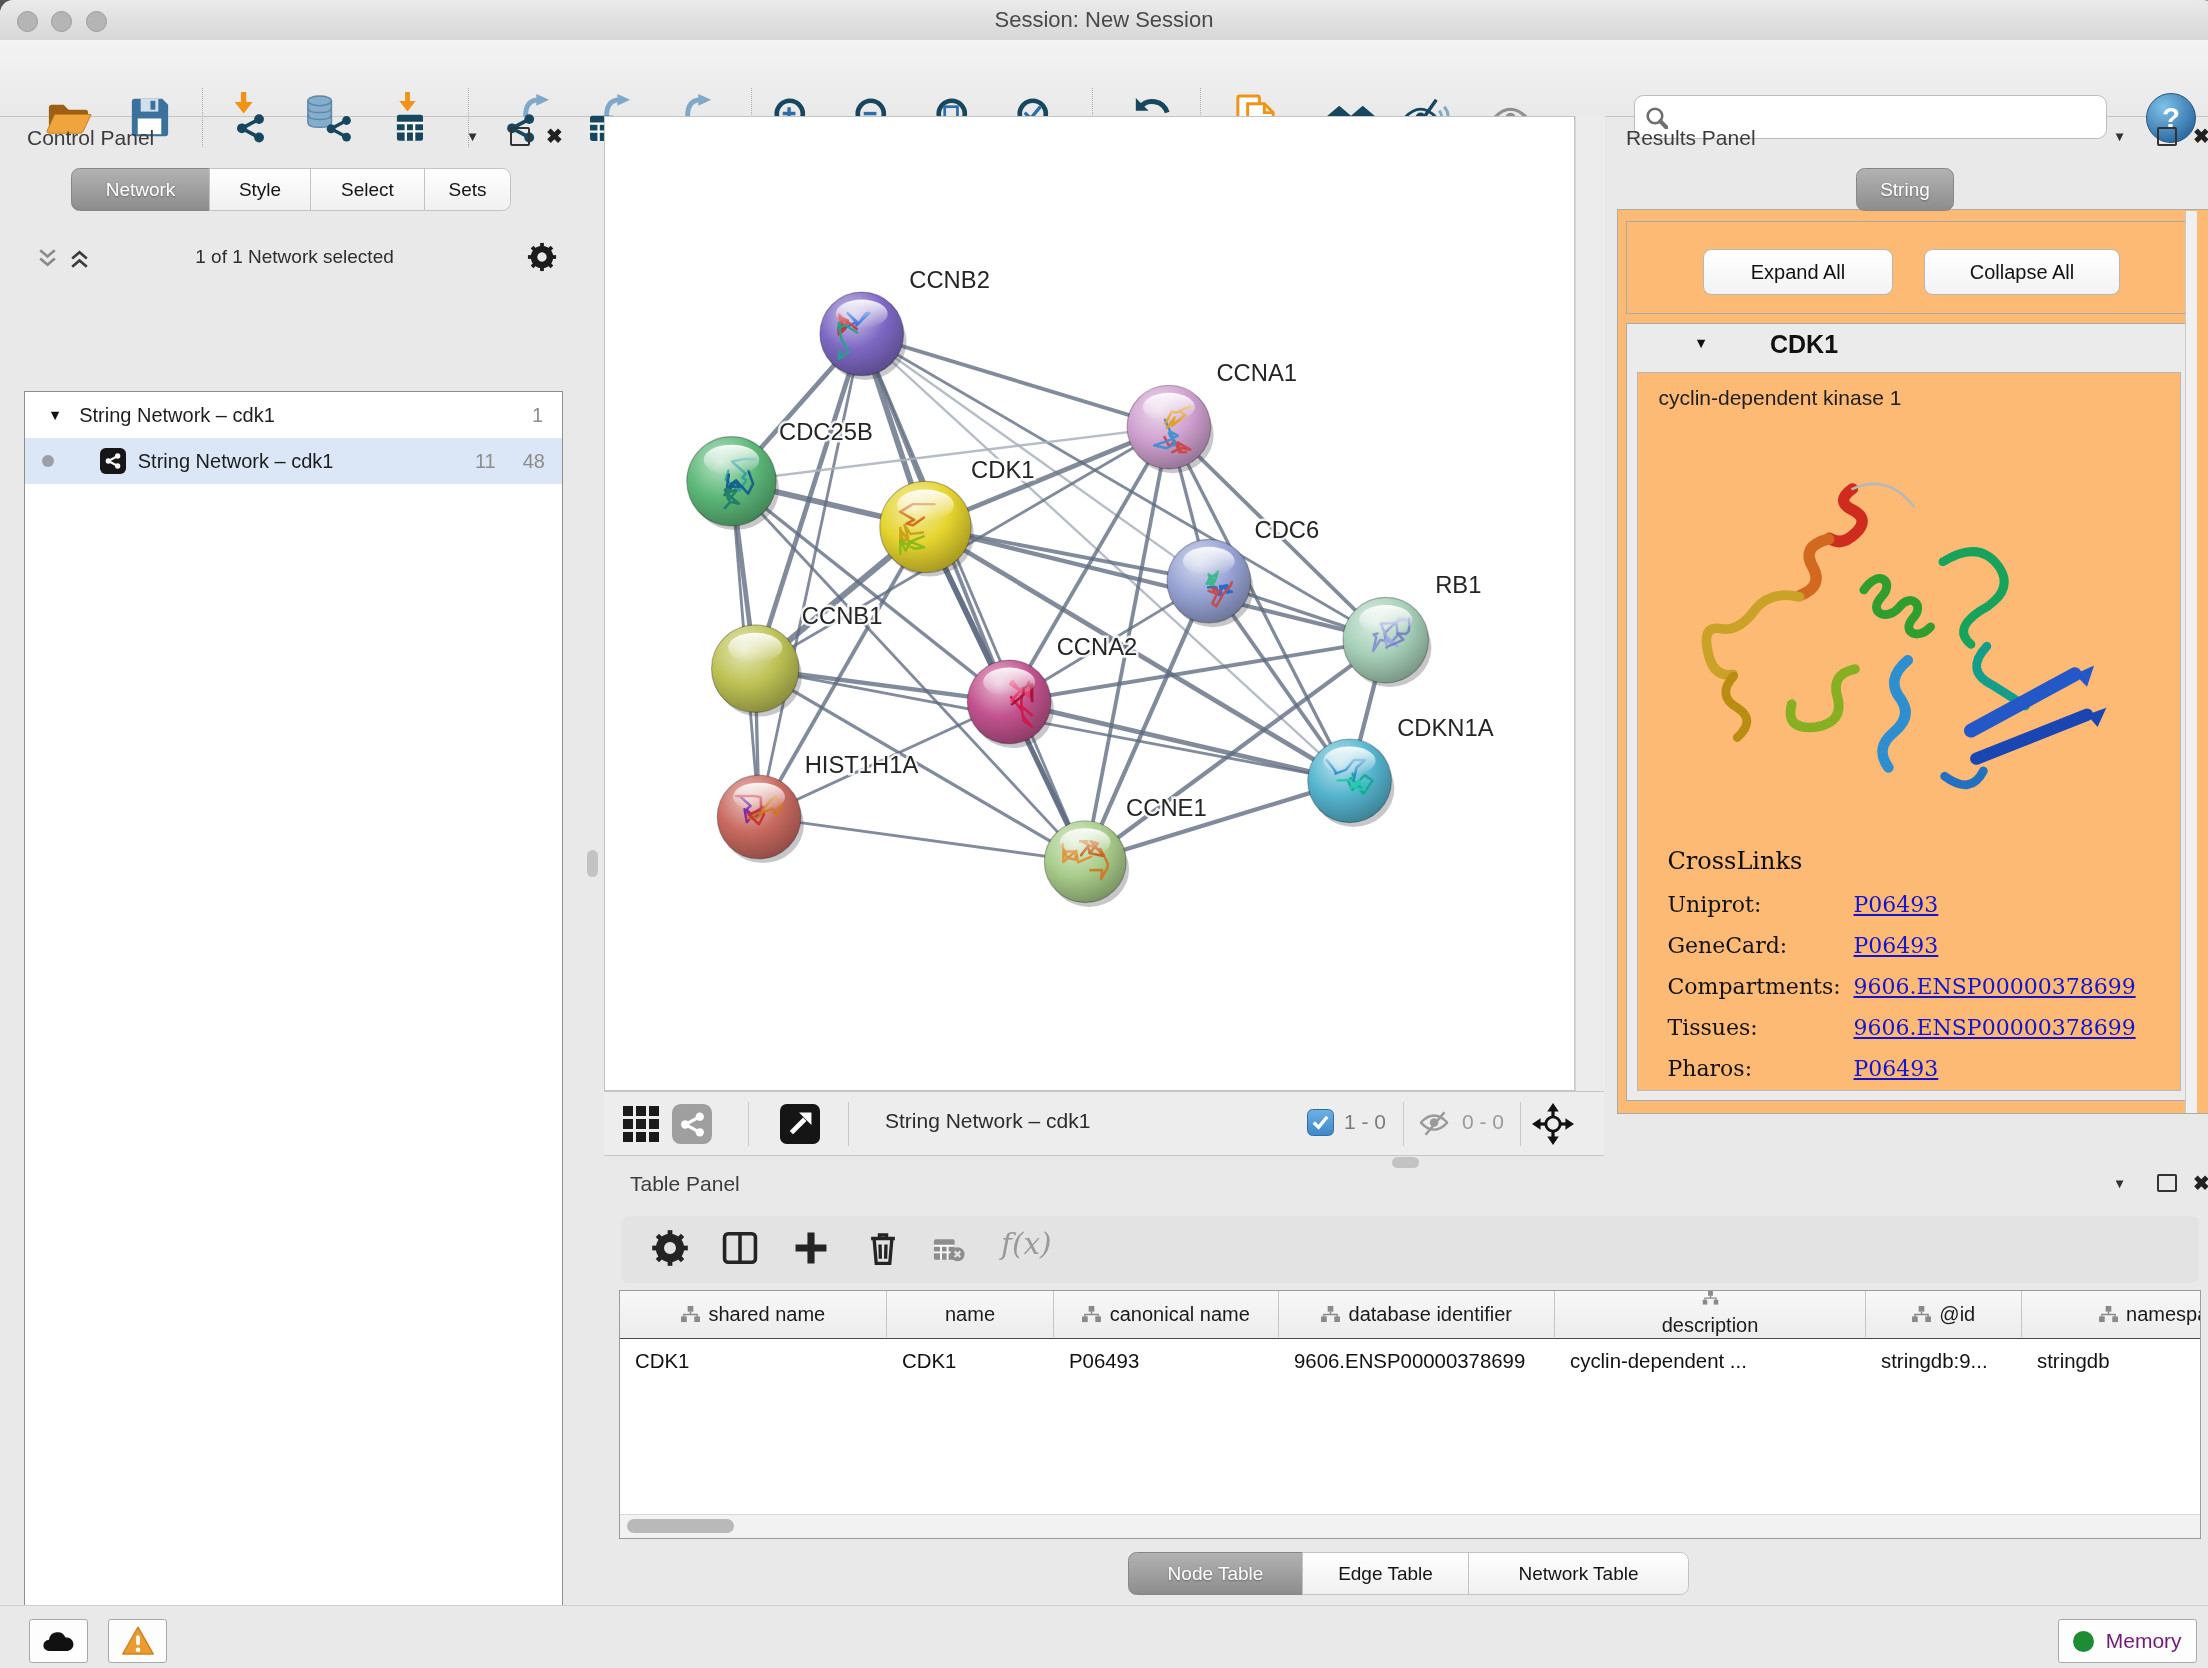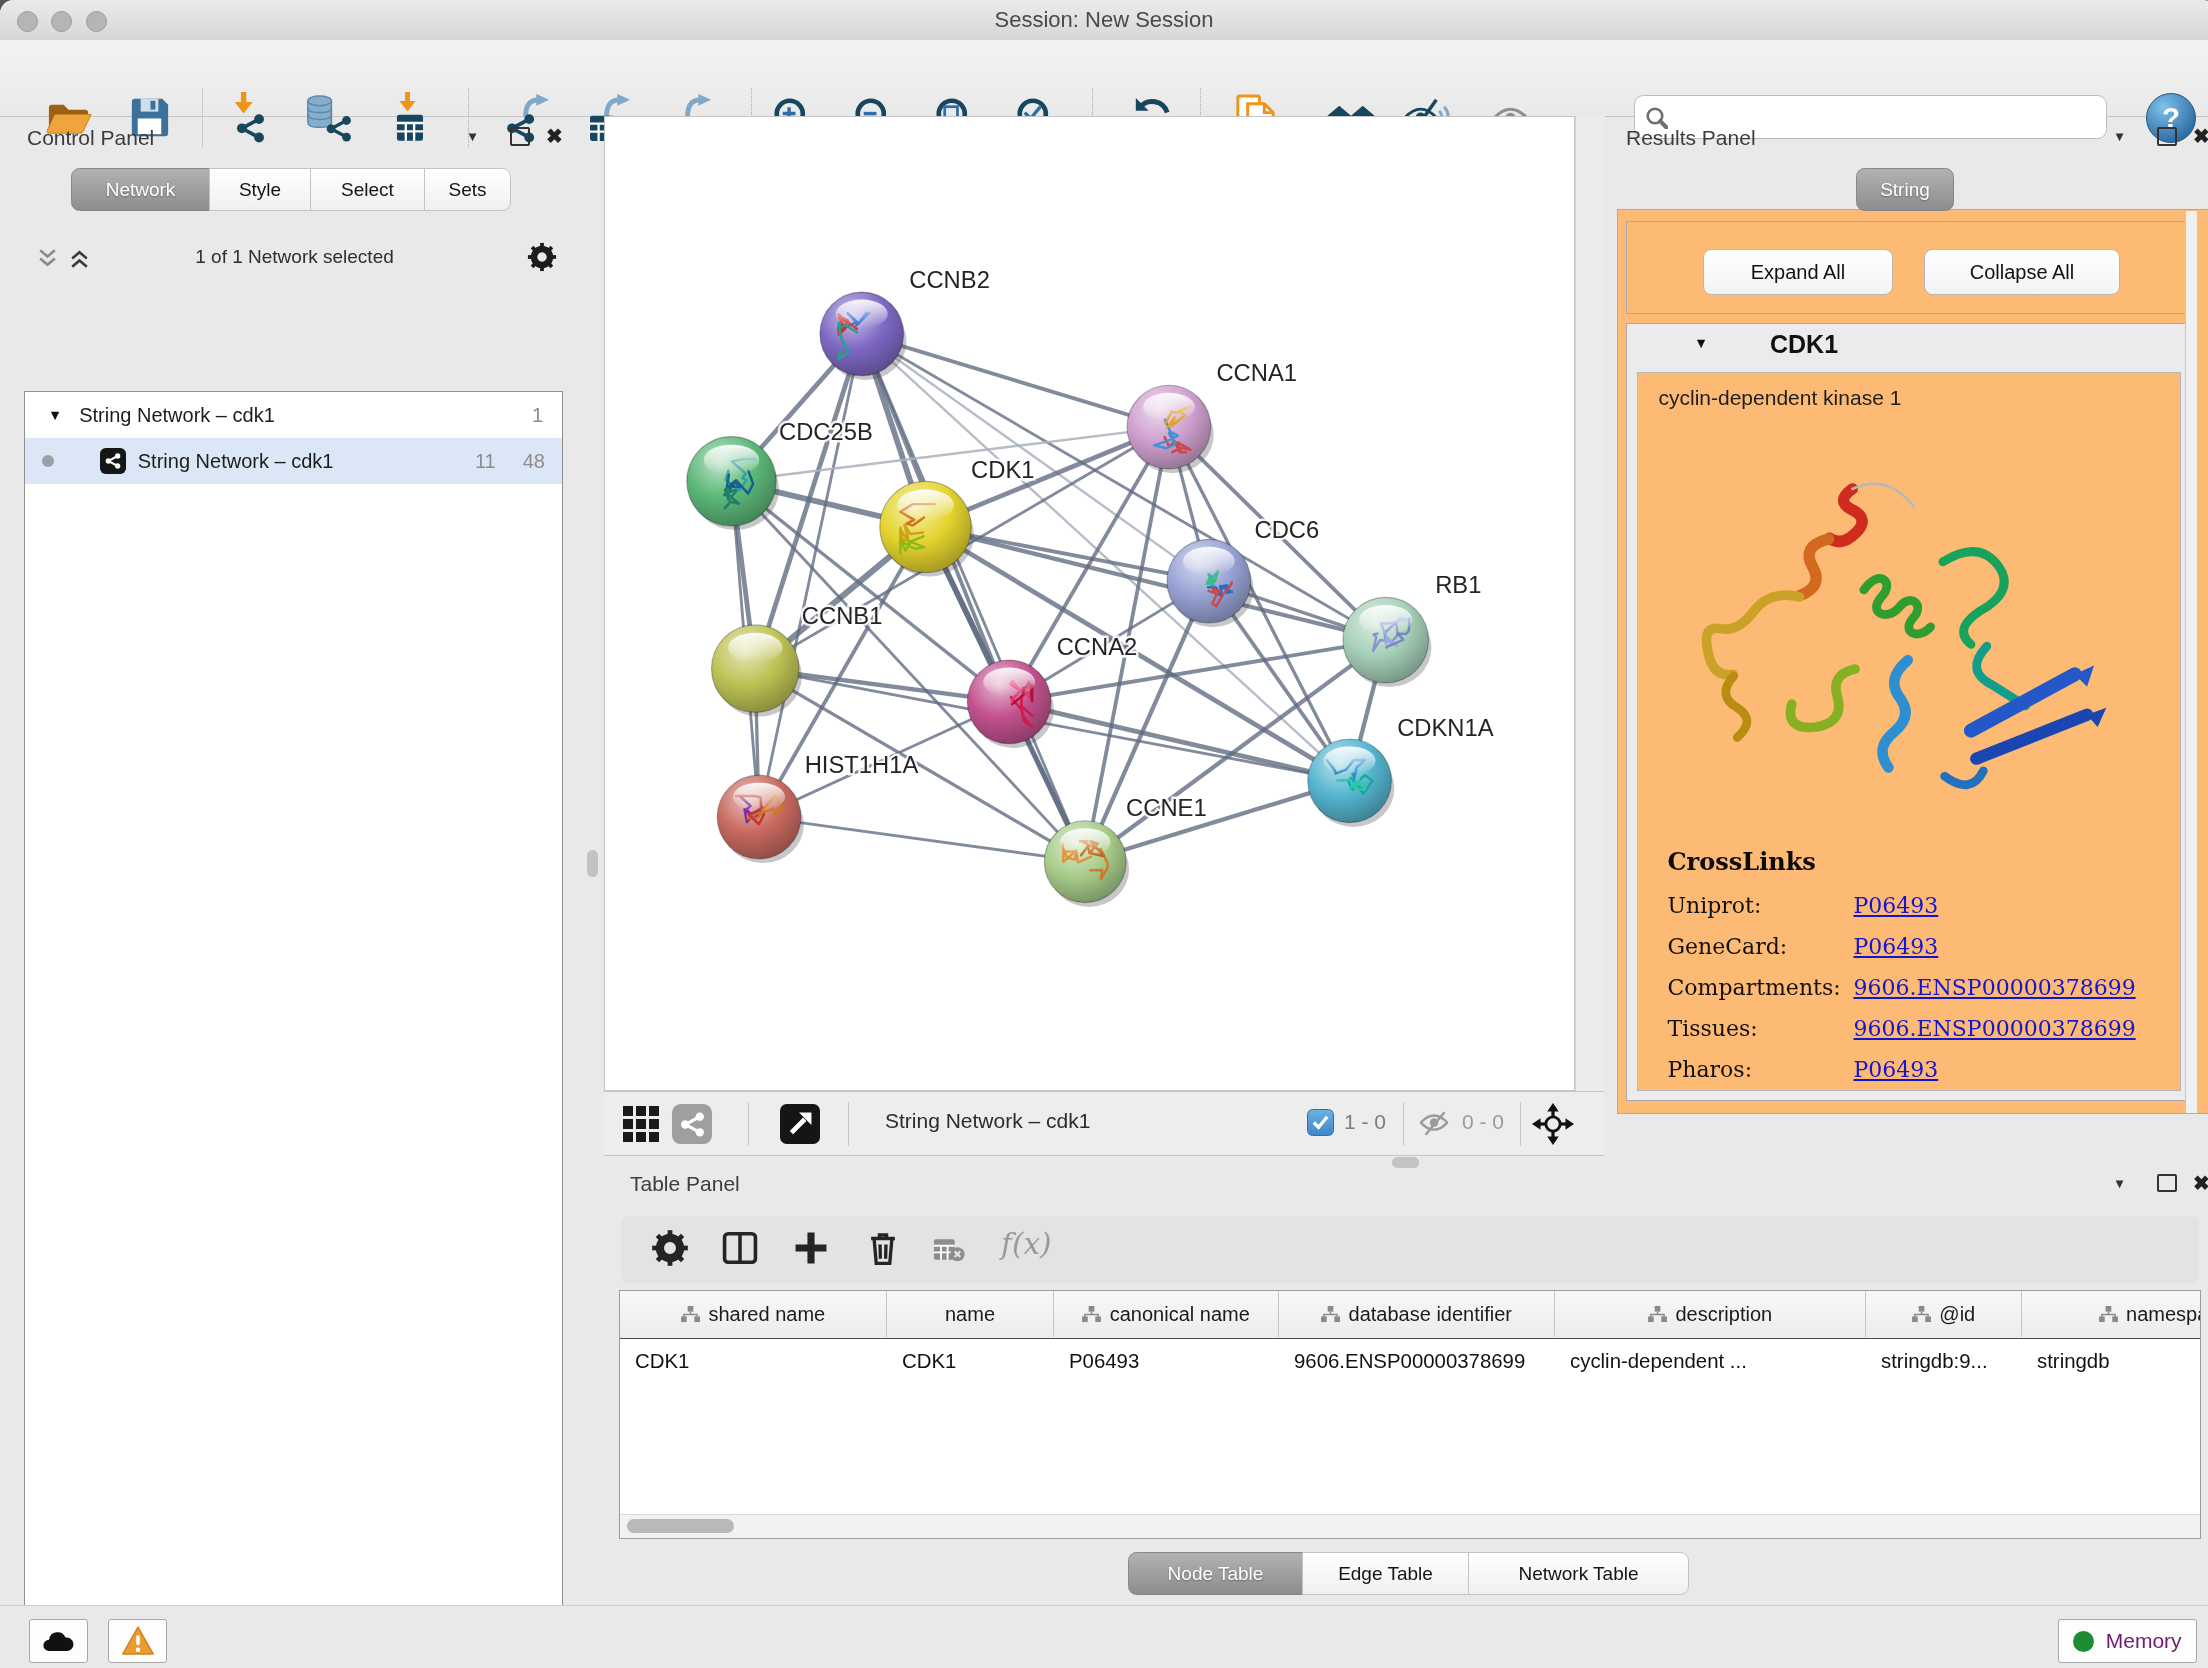--- a/index.html
+++ b/index.html
@@ -663,21 +663,21 @@
             <path d="M300 382 q30 22 44 -6" stroke="#2470c0" stroke-width="10"></path>
             <path d="M330 330 L448 266" stroke="#2458c8" stroke-width="16"></path>
             <path d="M448 266 l22 -10 -8 24 z" fill="#2458c8" stroke="none"></path>
             <path d="M336 362 L462 312" stroke="#1a46b4" stroke-width="14"></path>
             <path d="M462 312 l22 -8 -10 22 z" fill="#1a46b4" stroke="none"></path>
             <path d="M195 55 q40 -18 70 20" stroke="#b8b8b8" stroke-width="3"></path>
           </g>
         </svg>
 
         <div class="abs serif" style="left:30px;top:474px;width:495px">
-          <div style="font-size:24px;font-weight:bold;color:#0c0c0c;margin-bottom:17px">CrossLinks</div>
+          <div style="font-size:24px;font-weight:normal;color:#0c0c0c;margin-bottom:17px">CrossLinks</div>
           <div class="xrow">
             <span class="xl">Uniprot:</span>
             <span class="xlink">P06493</span>
           </div>
           <div class="xrow">
             <span class="xl">GeneCard:</span>
             <span class="xlink">P06493</span>
           </div>
           <div class="xrow">
             <span class="xl">Compartments:</span>
@@ -748,21 +748,21 @@
             <use href="#sym-org" style="color:#8a8a8a"></use>
           </svg>
           <span>canonical name</span>
         </div>
         <div class="th" style="width: 276px;">
           <svg width="19" height="17" viewBox="0 0 20 18">
             <use href="#sym-org" style="color:#8a8a8a"></use>
           </svg>
           <span>database identifier</span>
         </div>
-        <div class="th" style="width: 311px;">
+        <div class="th" style="width: 311px; flex-direction: column;">
           <svg width="19" height="17" viewBox="0 0 20 18">
             <use href="#sym-org" style="color:#8a8a8a"></use>
           </svg>
           <span>description</span>
         </div>
         <div class="th" style="width: 156px; text-align: center;">
           <svg width="19" height="17" viewBox="0 0 20 18">
             <use href="#sym-org" style="color:#8a8a8a"></use>
           </svg>
           <span>@id</span>

